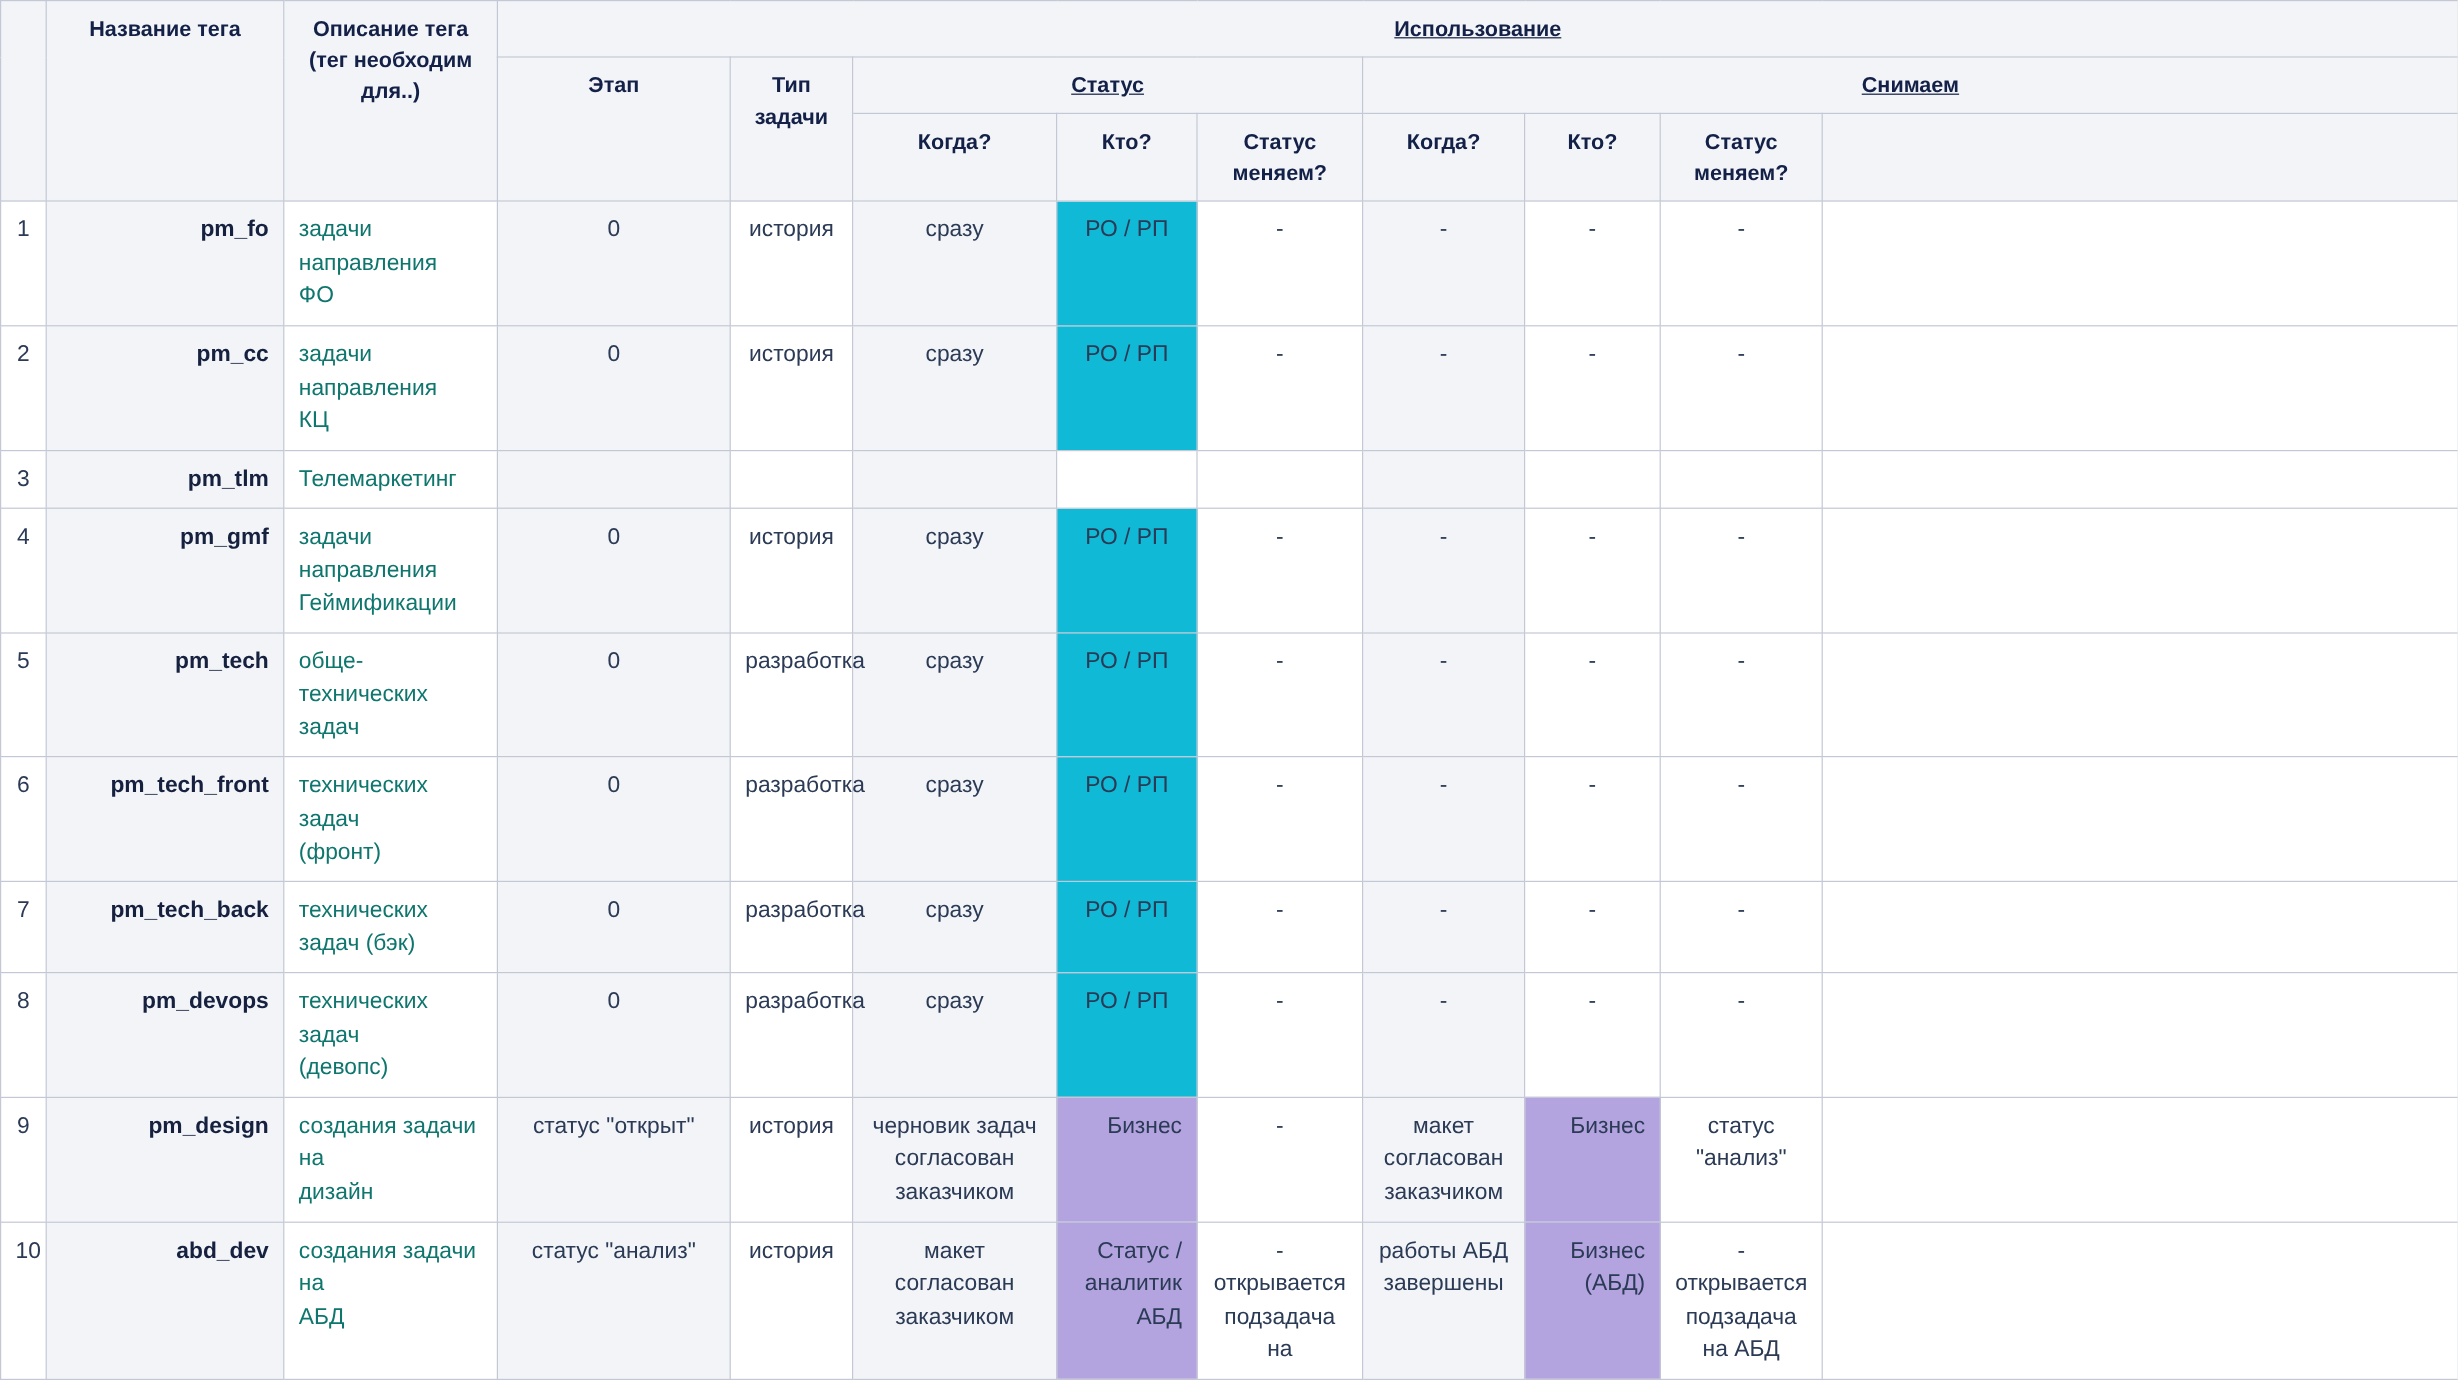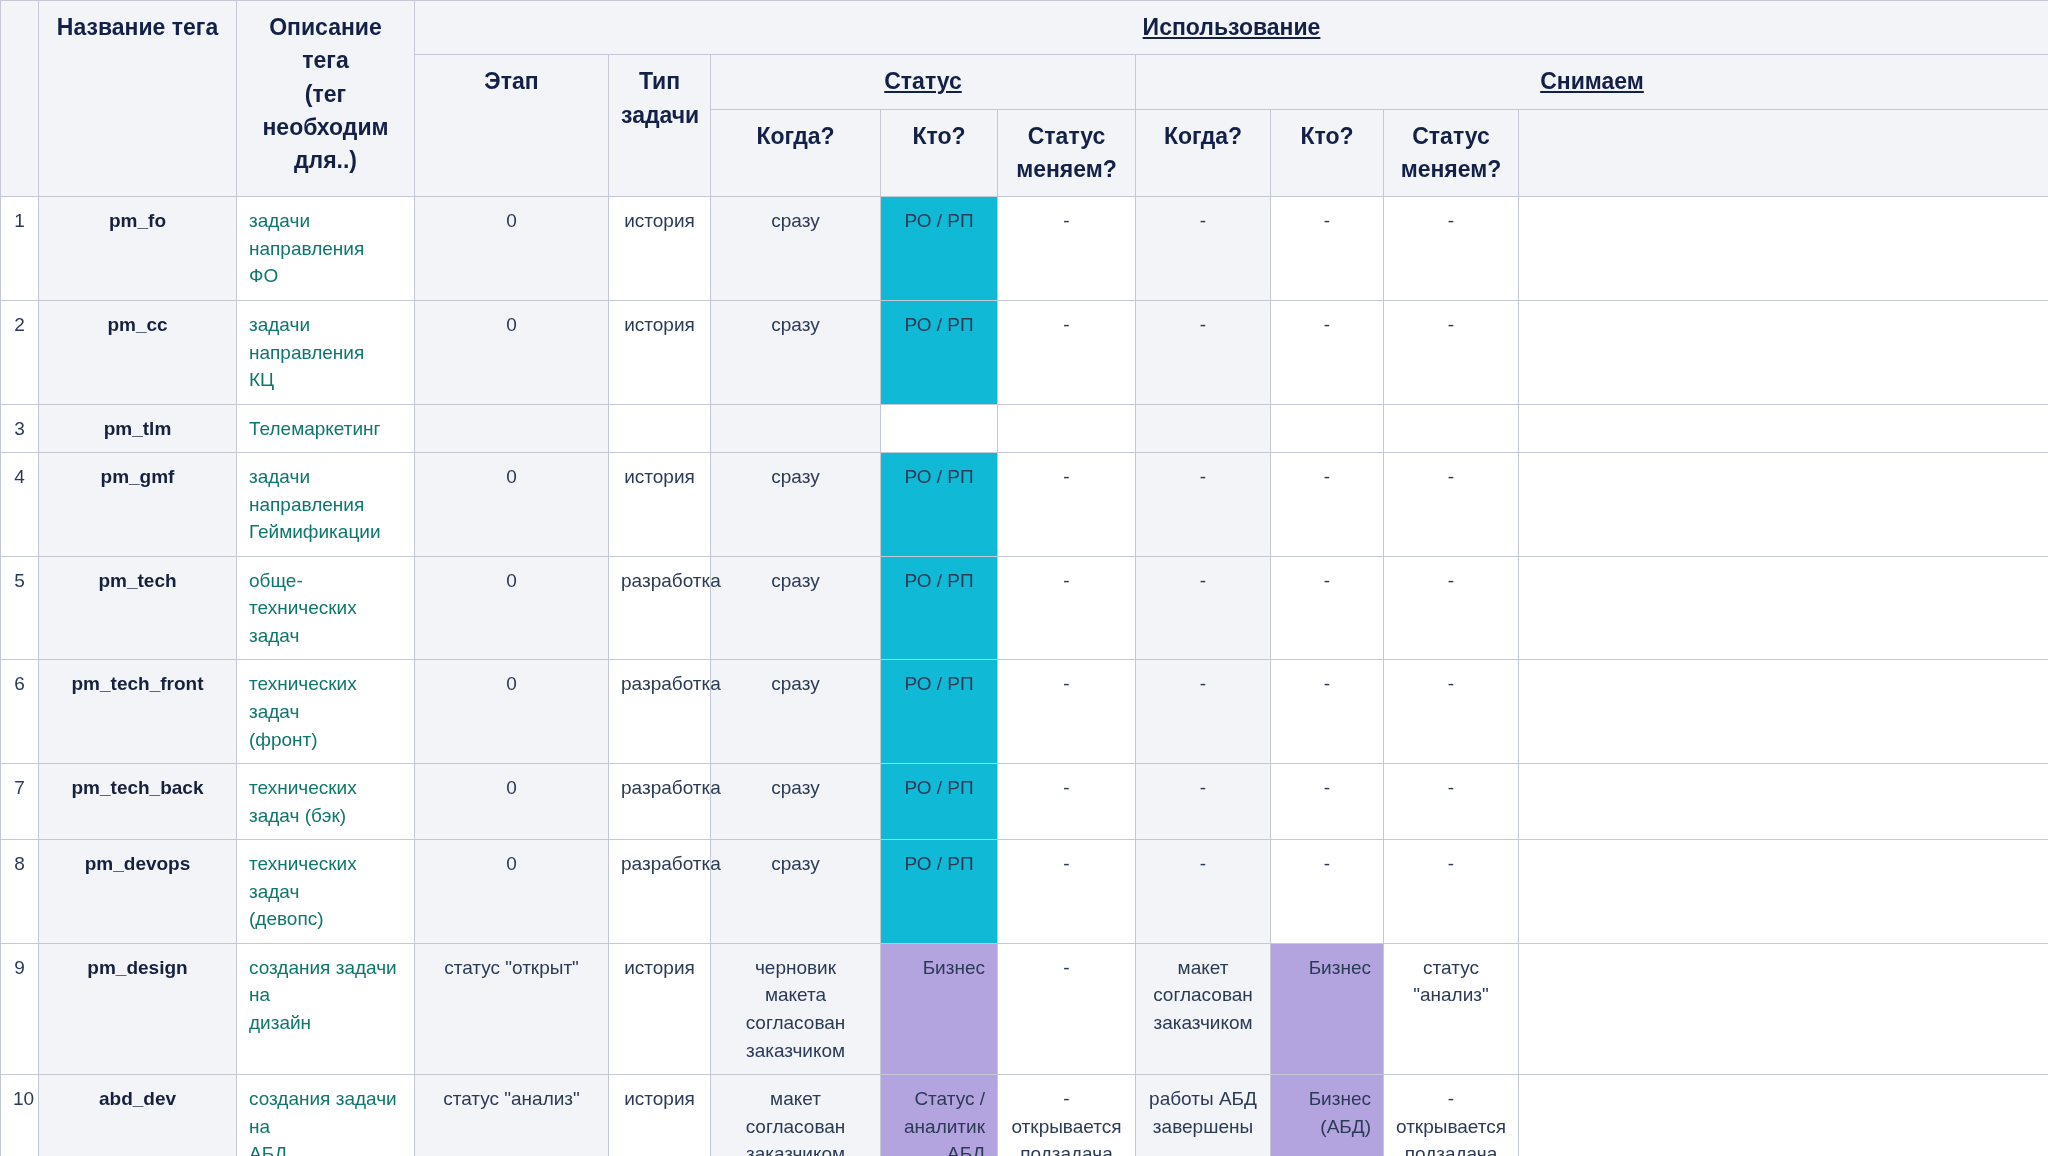--- a/index.html
+++ b/index.html
@@ -32,21 +32,21 @@
     background-clip: padding-box;
   }
 
   
   thead th {
     background: #f2f4f7;
     color: #132047;
     font-weight: bold;
     text-align: center;
     vertical-align: middle;
-    font-size: 23px;
+    font-size: 18px;
     padding: 8px 10px;
   }
   thead th.blank {
     background: #f2f4f7;
   }
   .hdr-link {
     text-decoration: underline;
     color: #132047;
     margin-top: 28px;
   }
@@ -72,21 +72,21 @@
     font-size: 19px;
     color: #2b3a55;
     vertical-align: top;
   }
   tbody td.col-num {
     text-align: center;
     color: #2b3a55;
     background: #ffffff;
   }
   tbody td.col-name {
-    text-align: center;
+    text-align: right;
     font-weight: bold;
     color: #16213f;
     background: #f2f4f7;
     padding-left: 16px;
   }
   tbody td.col-desc {
     text-align: left;
     background: #ffffff;
     color: #0f766e;
   }
@@ -393,21 +393,21 @@
       <tr>
         <td class="col-num">9</td>
         <td class="col-name">pm_design</td>
         <td class="col-desc">
           <span class="cell-line">создания задачи на</span>
           <span class="cell-line">дизайн</span>
         </td>
         <td class="shade">статус "открыт"</td>
         <td>история</td>
         <td class="shade">
-          <span class="cell-line">черновик макета</span>
+          <span class="cell-line">черновик задач</span>
           <span class="cell-line">согласован</span>
           <span class="cell-line">заказчиком</span>
         </td>
         <td class="fill-purple">
           <span class="cell-line">Бизнес</span>
         </td>
         <td>
           <span class="cell-line">-</span>
         </td>
         <td class="shade">

